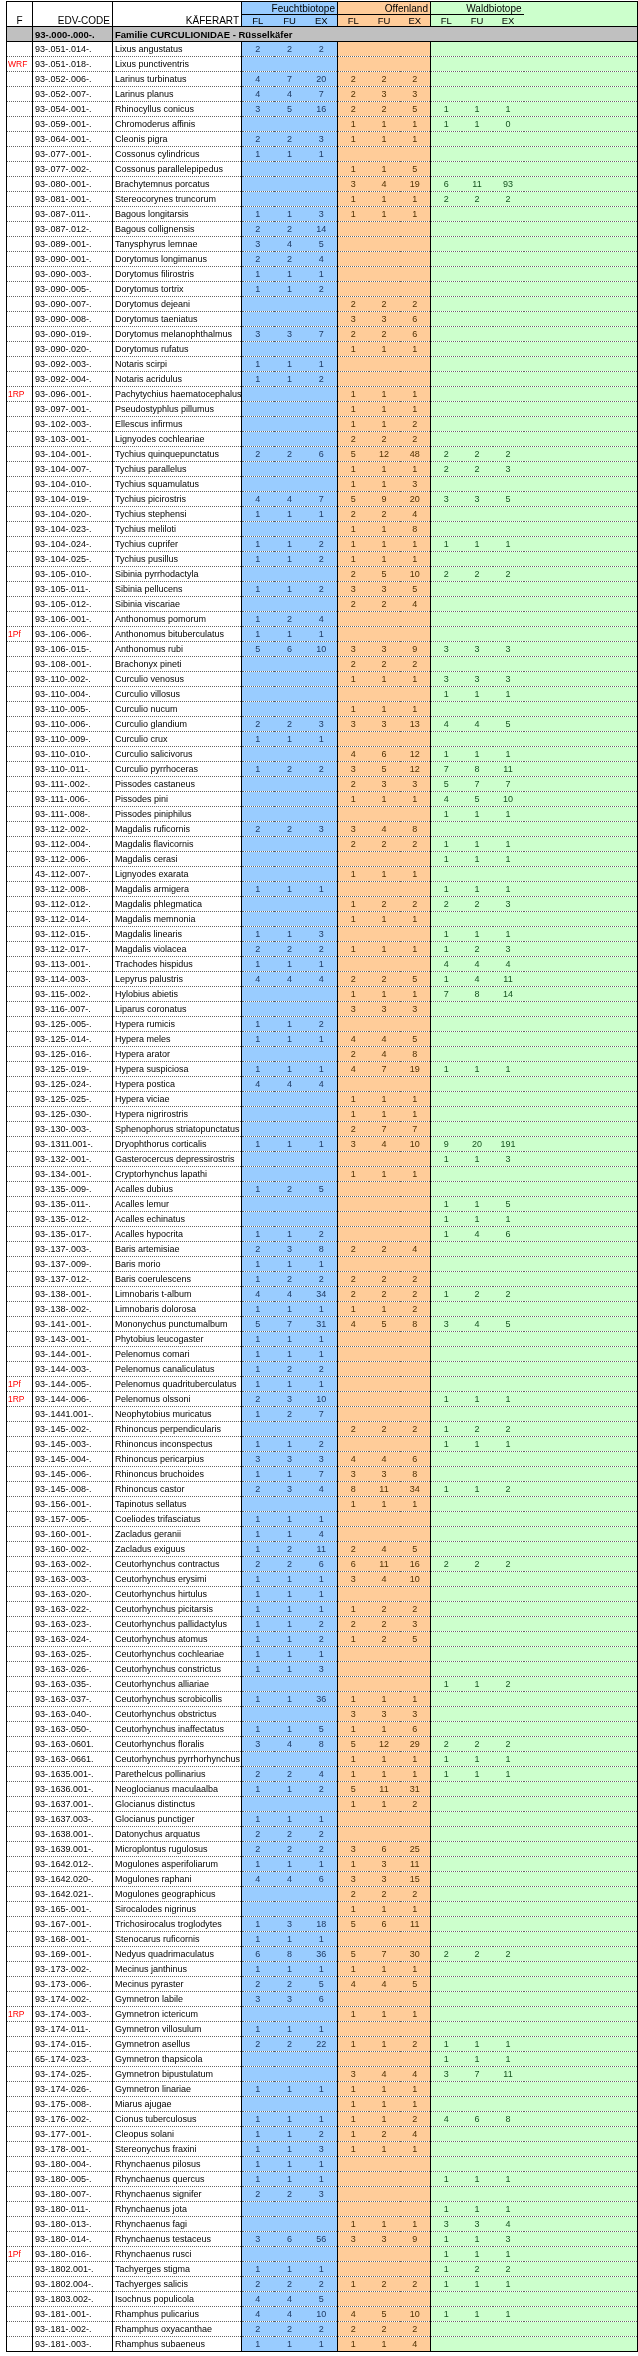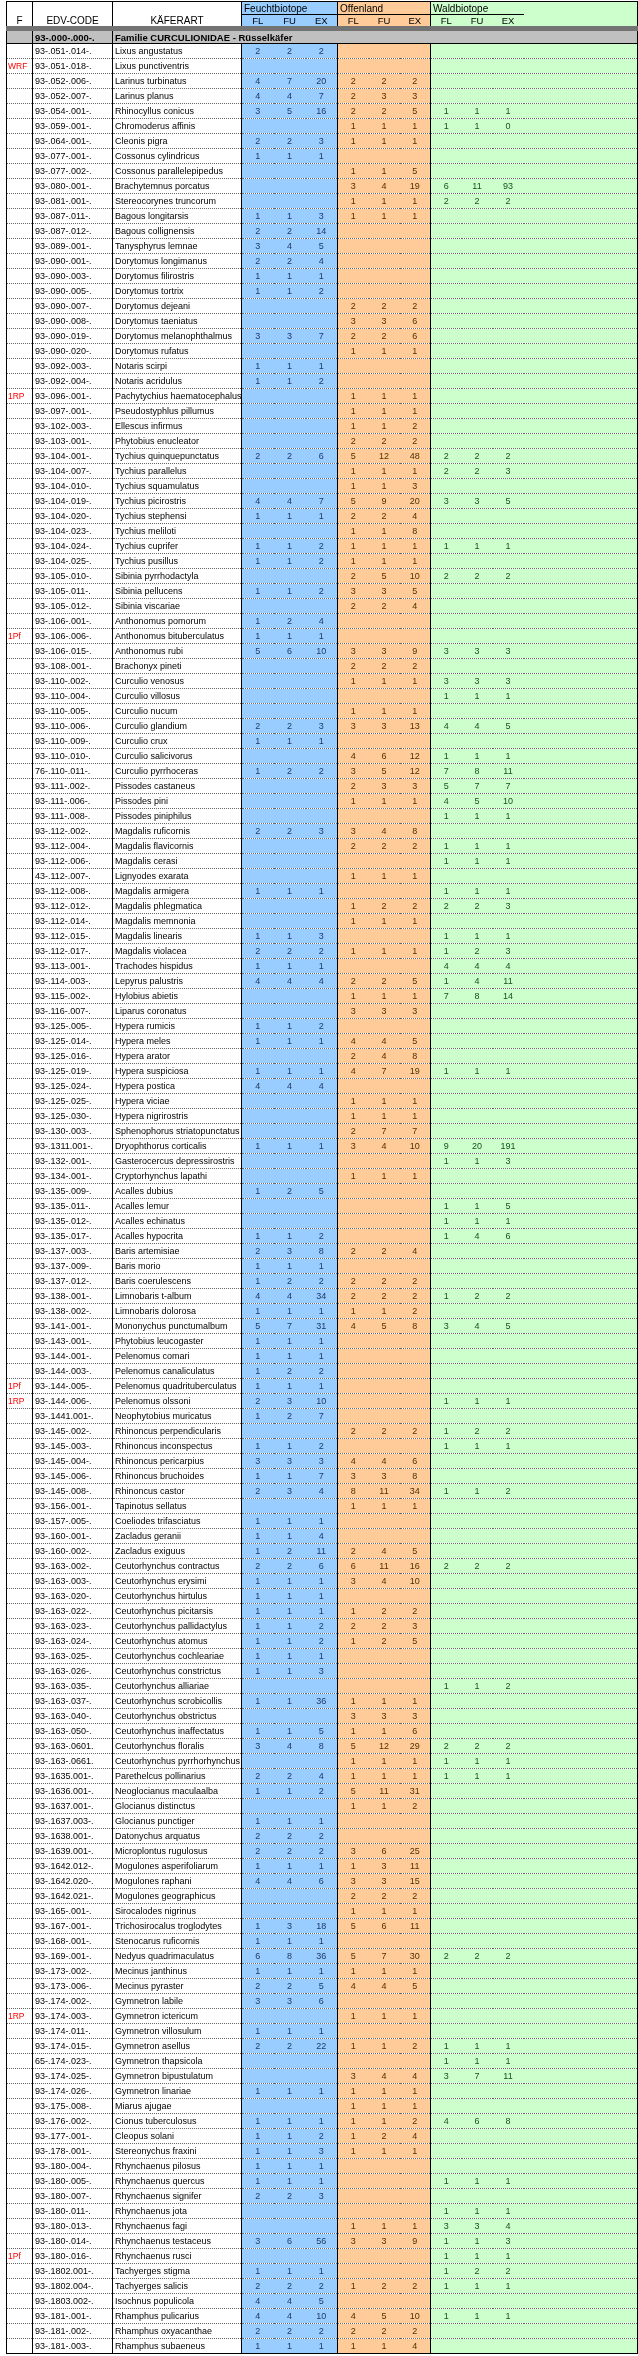--- a/index.html
+++ b/index.html
@@ -3,37 +3,37 @@
 <meta charset="utf-8">
 <style>
   html,body{margin:0;padding:0;background:#fff;}
   body{width:638px;font-family:"Liberation Sans",sans-serif;-webkit-font-smoothing:antialiased;}
   .sheet{padding:1px 0 0 6px;}
   table{border-collapse:collapse;table-layout:fixed;width:631px;border:1px solid #000;}
   th,td{padding:0 2px;overflow:hidden;white-space:nowrap;box-sizing:border-box;}
   thead tr.group-row{height:13px;}
   thead tr.subcol-row{height:12px;margin-top:8px;}
   thead th{font-weight:normal;font-size:10px;border-bottom:1px solid #000;}
-  th.head-static{background:#fff;vertical-align:bottom;text-align:center;}
+  th.head-static{background:#fff;vertical-align:bottom;text-align:right;}
   th.head-f{text-align:center;}
-  th.group-label{text-align:left;vertical-align:middle;}
+  th.group-label{text-align:right;vertical-align:middle;}
   th.subcol{text-align:center;font-size:9.5px;vertical-align:middle;}
   .bg-f{background:var(--feucht_bg);}
   .bg-o{background:var(--offen_bg);}
   .bg-w{background:var(--wald_bg);}
   .bl{border-left:1px solid #000;}
   tbody td{height:15px;font-size:9px;border-bottom:1px dotted #666;vertical-align:middle;}
   td.c-f{color:var(--flag_red);font-size:8.5px;padding-left:1px;}
   td.c-code{color:#000;}
   td.c-name{color:#000;}
   td.c-num{text-align:center;}
   td.num-f{color:var(--feucht_num);}
   td.num-o{color:var(--offen_num);}
   td.num-w{color:var(--wald_num);}
-  tr.family-row td{background:var(--family_bg);border-top:5px solid #737373;border-bottom:1px solid #000;font-weight:bold;font-size:9.5px;}
+  tr.family-row td{background:var(--family_bg);border-top:1px solid #737373;border-bottom:1px solid #000;font-weight:bold;font-size:9.5px;}
 </style>
 </head>
 <body>
 
 <div class="sheet">
 <table>
   <colgroup>
     <col style="width:26px">
         <col style="width:80px">
         <col style="width:129px">
@@ -489,21 +489,21 @@
     <td class="c-num bg-o num-o">2</td>
     <td class="c-num bg-w num-w bl"></td>
     <td class="c-num bg-w num-w"></td>
     <td class="c-num bg-w num-w"></td>
     <td class="bg-w"></td>
   </tr>
 
   <tr>
     <td class="c-f"></td>
     <td class="c-code bl">93-.103-.001-.</td>
-    <td class="c-name bl">Phytobius enucleator</td>
+    <td class="c-name bl">Lignyodes cochleariae</td>
     <td class="c-num bg-f num-f bl"></td>
     <td class="c-num bg-f num-f"></td>
     <td class="c-num bg-f num-f"></td>
     <td class="c-num bg-o num-o bl">2</td>
     <td class="c-num bg-o num-o">2</td>
     <td class="c-num bg-o num-o">2</td>
     <td class="c-num bg-w num-w bl"></td>
     <td class="c-num bg-w num-w"></td>
     <td class="c-num bg-w num-w"></td>
     <td class="bg-w"></td>
@@ -840,21 +840,21 @@
     <td class="c-num bg-o num-o">6</td>
     <td class="c-num bg-o num-o">12</td>
     <td class="c-num bg-w num-w bl">1</td>
     <td class="c-num bg-w num-w">1</td>
     <td class="c-num bg-w num-w">1</td>
     <td class="bg-w"></td>
   </tr>
 
   <tr>
     <td class="c-f"></td>
-    <td class="c-code bl">76-.110-.011-.</td>
+    <td class="c-code bl">93-.110-.011-.</td>
     <td class="c-name bl">Curculio pyrrhoceras</td>
     <td class="c-num bg-f num-f bl">1</td>
     <td class="c-num bg-f num-f">2</td>
     <td class="c-num bg-f num-f">2</td>
     <td class="c-num bg-o num-o bl">3</td>
     <td class="c-num bg-o num-o">5</td>
     <td class="c-num bg-o num-o">12</td>
     <td class="c-num bg-w num-w bl">7</td>
     <td class="c-num bg-w num-w">8</td>
     <td class="c-num bg-w num-w">11</td>

